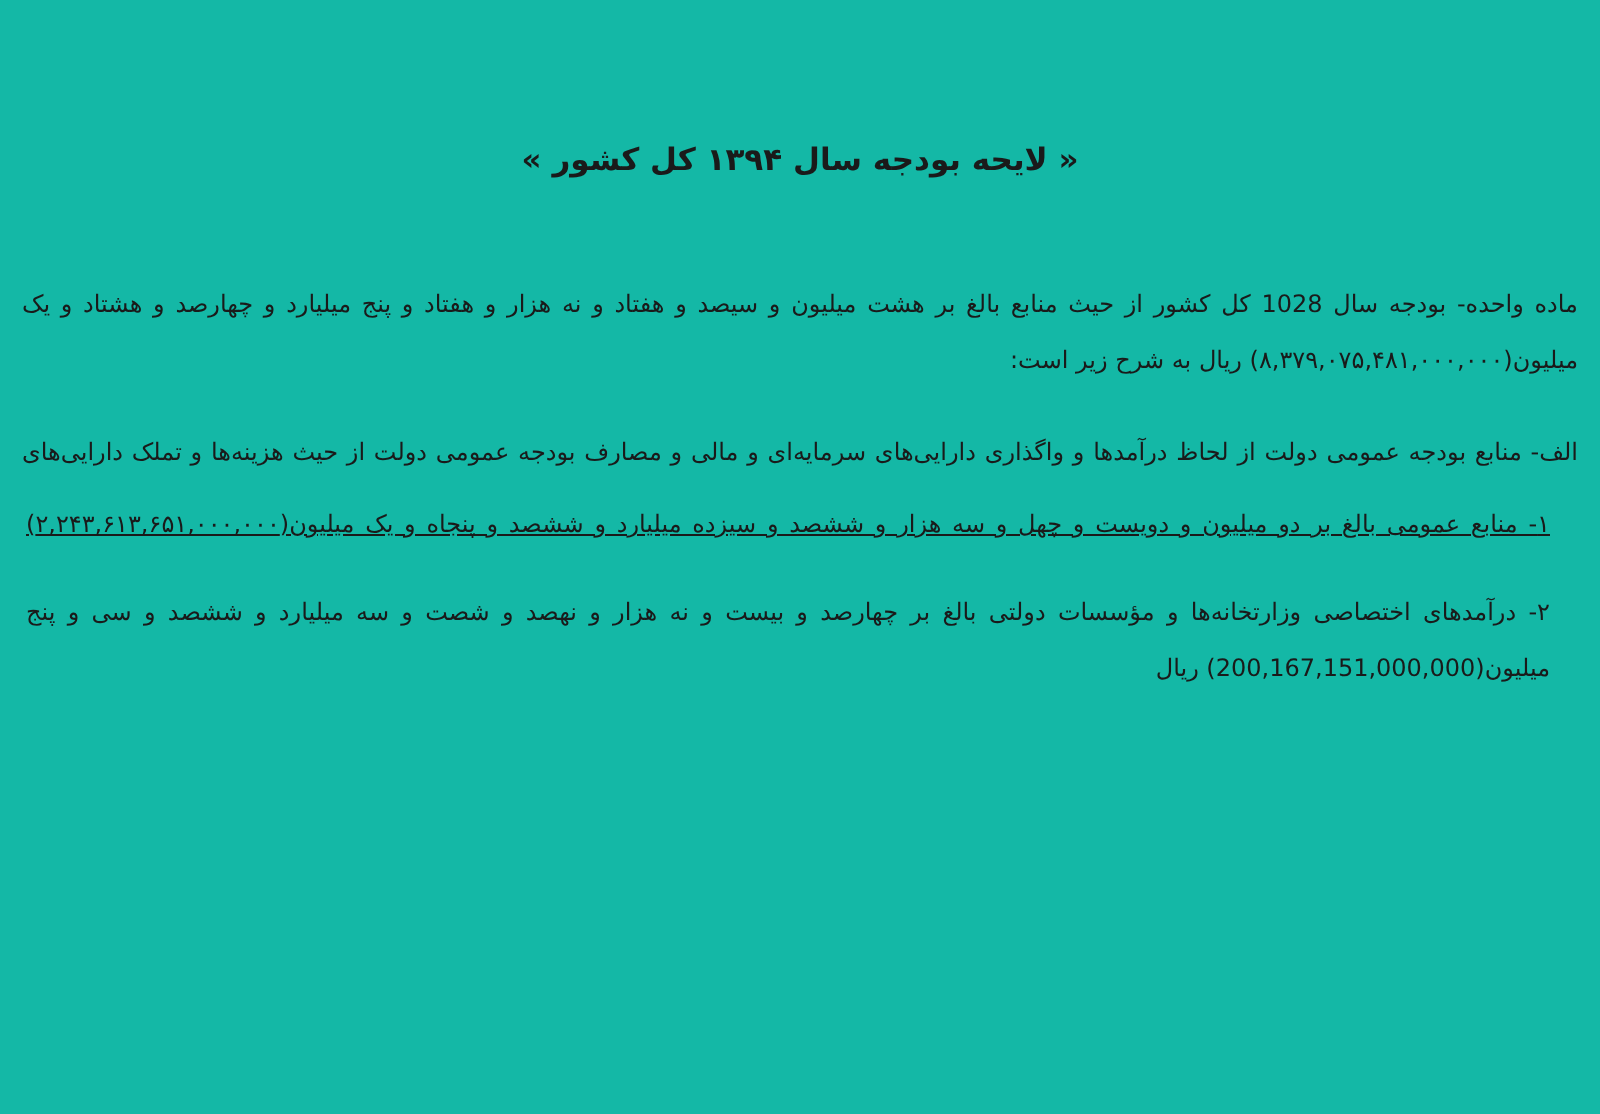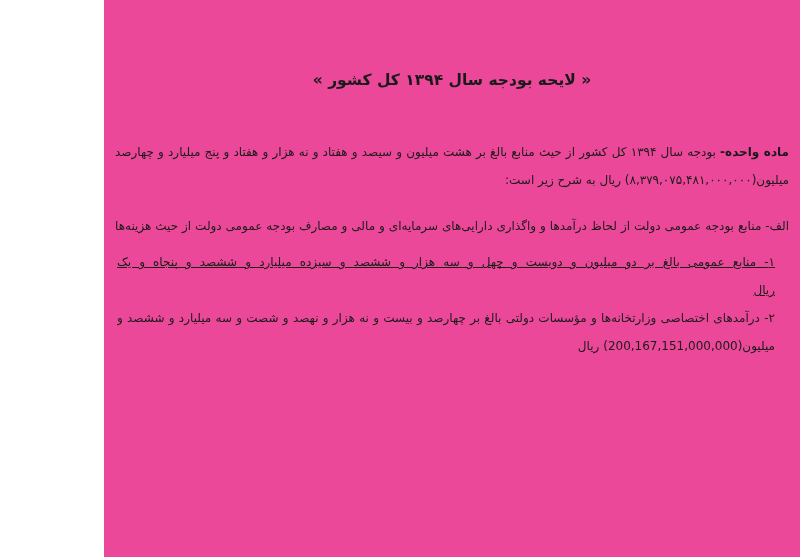--- a/index.html
+++ b/index.html
@@ -9,77 +9,76 @@
   }
   body {
     width: 800px;
     height: 557px;
     overflow: hidden;
     font-family: "DejaVu Sans", sans-serif;
     color: #1a1a1a;
     direction: rtl;
   }
   .page {
-    width: 696px;
+    width: 800px;
     height: 557px;
     box-sizing: border-box;
     padding: 0 11px;
-    background: #ec4899;
+    background: #14b8a6;
   }
   .doc-title {
     padding-top: 68px;
     text-align: center;
     font-weight: bold;
     font-size: 15.5px;
     line-height: 24px;
   }
   .para {
     font-size: 12px;
     line-height: 28px;
     text-align: right;
   }
   .para-p1 { margin-top: 46px; }
   .para-p2 { margin-top: 18px; }
   .para-p3 { margin-top: 8px;  padding-left: 2px; padding-right: 14px; text-decoration: underline; }
-  .para-p4 { margin-top: 0;  padding-left: 2px; padding-right: 14px; }
+  .para-p4 { margin-top: 16px;  padding-left: 2px; padding-right: 14px; }
   .line {
     height: 28px;
     overflow: hidden;
   }
   .line-justified {
     text-align: justify;
     text-align-last: justify;
   }
   .line-end {
     text-align: center;
     text-align-last: right;
   }
   .lead-bold {
-    font-weight: bold;
+    font-weight: normal;
   }
 </style>
 </head>
 <body>
 
 <div class="page">
 
   <div class="doc-title">« لایحه بودجه سال ۱۳۹۴ کل کشور »</div>
 
   <div class="para para-p1">
-    <div class="line line-justified"><span class="lead-bold">ماده واحده-</span><span> بودجه سال ۱۳۹۴ کل کشور از حیث منابع بالغ بر هشت میلیون و سیصد و هفتاد و نه هزار و هفتاد و پنج میلیارد و چهارصد و هشتاد و یک</span></div>
+    <div class="line line-justified"><span class="lead-bold">ماده واحده-</span><span> بودجه سال 1028 کل کشور از حیث منابع بالغ بر هشت میلیون و سیصد و هفتاد و نه هزار و هفتاد و پنج میلیارد و چهارصد و هشتاد و یک</span></div>
     <div class="line line-end">میلیون(۸,۳۷۹,۰۷۵,۴۸۱,۰۰۰,۰۰۰) ریال به شرح زیر است:</div>
   </div>
 
   <div class="para para-p2">
     <div class="line line-justified">الف- منابع بودجه عمومی دولت از لحاظ درآمدها و واگذاری دارایی‌های سرمایه‌ای و مالی و مصارف بودجه عمومی دولت از حیث هزینه‌ها و تملک دارایی‌های سرمایه‌ای و مالی</div>
   </div>
 
   <div class="para para-p3">
     <div class="line line-justified">۱- منابع عمومی بالغ بر دو میلیون و دویست و چهل و سه هزار و ششصد و سیزده میلیارد و ششصد و پنجاه و یک میلیون(۲,۲۴۳,۶۱۳,۶۵۱,۰۰۰,۰۰۰)</div>
-    <div class="line line-end">ریال</div>
   </div>
 
   <div class="para para-p4">
     <div class="line line-justified">۲- درآمدهای اختصاصی وزارتخانه‌ها و مؤسسات دولتی بالغ بر چهارصد و بیست و نه هزار و نهصد و شصت و سه میلیارد و ششصد و سی و پنج</div>
     <div class="line line-end">میلیون(200,167,151,000,000) ریال</div>
   </div>
 
 </div>
 
 </body></html>

